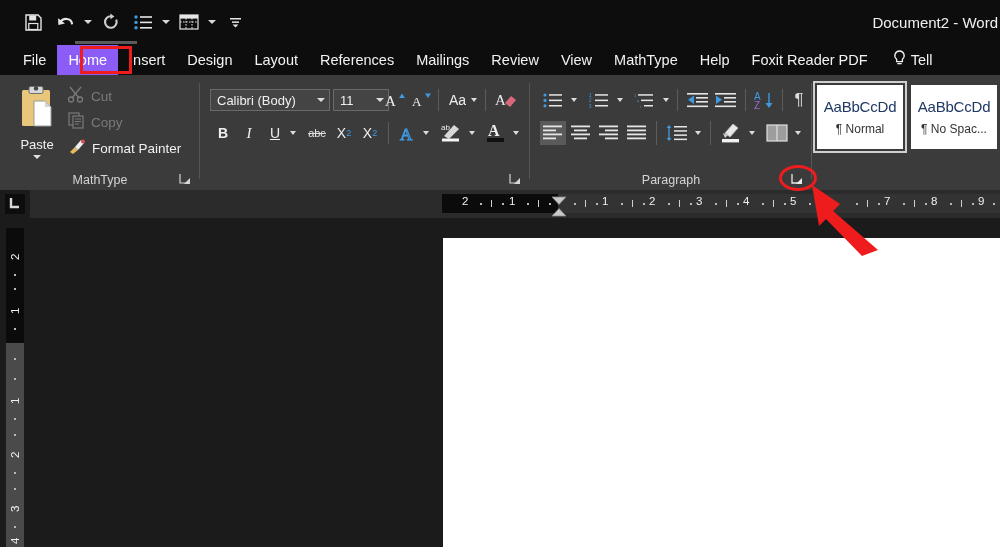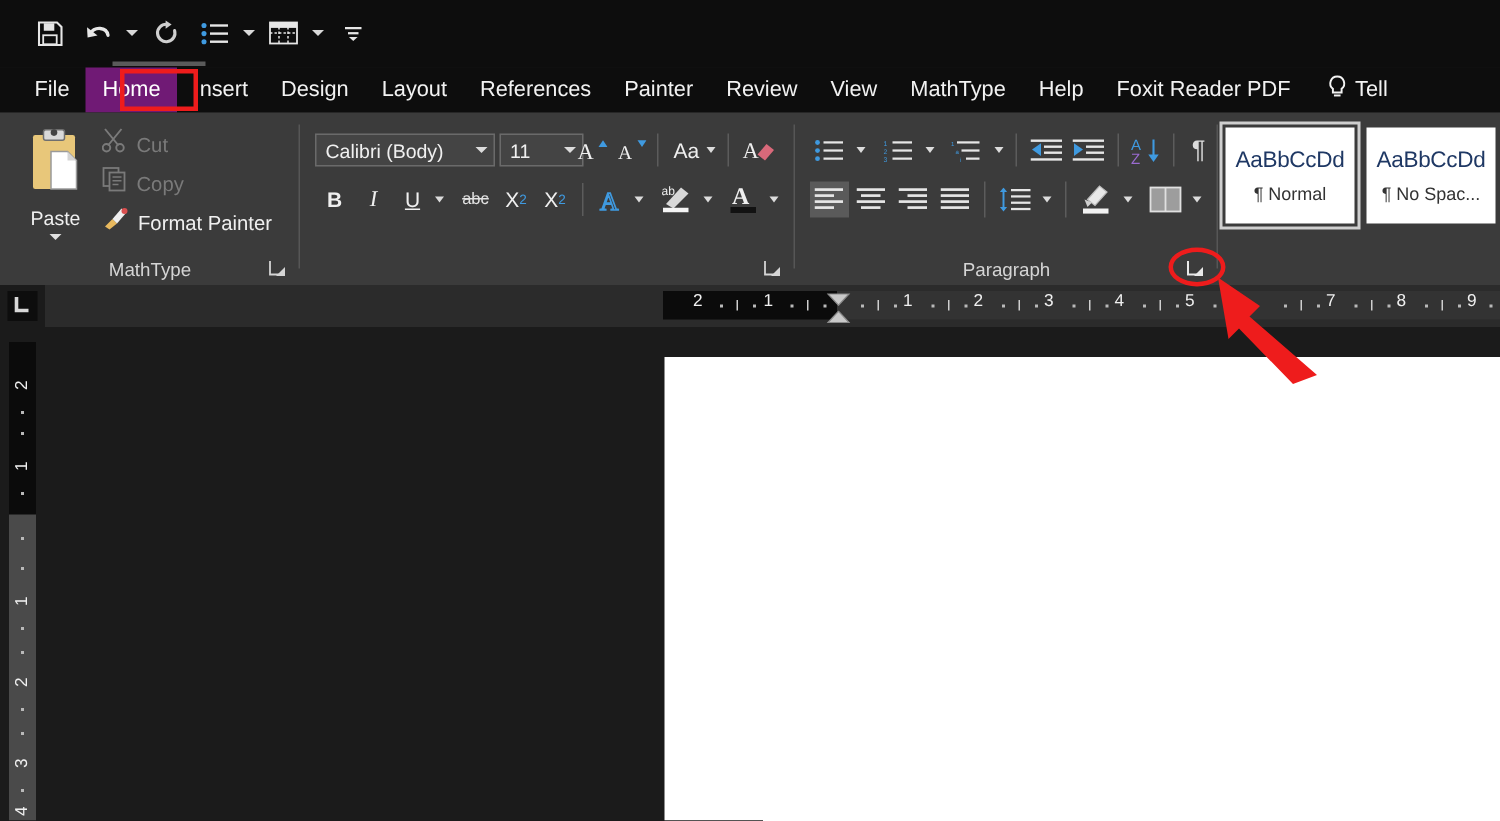--- a/index.html
+++ b/index.html
@@ -38,21 +38,21 @@
 
   
   .tabbar {
     position: absolute; left: 0; top: 45px; width: 1000px; height: 30px;
     background: #0d0d0d; display: flex; align-items: center;
   }
   .tab {
     height: 30px; line-height: 30px; padding: 0 11px;
     color: #f2f2f2; font-size: 14.5px; white-space: nowrap;
   }
-  .tab.active { background: #701a75; color: #ffffff; }
+  .tab.active { background: #8b5cf6; color: #ffffff; }
   .tell { display: flex; align-items: center; gap: 5px; margin-left: 14px; color: #f2f2f2; font-size: 14.5px; white-space: nowrap; }
 
   
   .ribbon {
     position: absolute; left: 0; top: 75px; width: 1000px; height: 115px;
     background: #3b3b3b;
   }
   .group { position: absolute; top: 0; height: 115px; }
   .group-sep { position: absolute; top: 8px; width: 1px; height: 96px; background: #565656; }
   .group-label {
@@ -194,31 +194,32 @@
       <div class="qat-btn">
         <svg width="13" height="13" viewBox="0 0 13 13">
             <rect x="1" y="2" width="11" height="1.5" fill="#e6e6e6"></rect>
             <rect x="3" y="5.4" width="7" height="1.5" fill="#e6e6e6"></rect>
             <path d="M3.6 8.6 L9.4 8.6 L6.5 11.4 Z" fill="#e6e6e6"></path>
           </svg>
       </div>
     </div>
     <div class="qat-underline"></div>
 
+    <div class="win-title">Document2  -  Word</div>
   </div>
 
   <div class="tabbar">
     <div style="width:12px"></div>
     <div class="tab">File</div>
     <div class="tab active">Home</div>
     <div class="tab">Insert</div>
     <div class="tab">Design</div>
     <div class="tab">Layout</div>
     <div class="tab">References</div>
-    <div class="tab">Painter</div>
+    <div class="tab">Mailings</div>
     <div class="tab">Review</div>
     <div class="tab">View</div>
     <div class="tab">MathType</div>
     <div class="tab">Help</div>
     <div class="tab">Foxit Reader PDF</div>
     <div class="tell">
       <span>
         <svg width="13" height="17" viewBox="0 0 13 17">
             <path d="M6.5 1 A4.6 4.6 0 0 0 3.6 9.2 L3.6 11.6 L9.4 11.6 L9.4 9.2 A4.6 4.6 0 0 0 6.5 1 Z" fill="none" stroke="#f2f2f2" stroke-width="1.3"></path>
             <rect x="4.3" y="13" width="4.4" height="1.3" fill="#f2f2f2"></rect>

